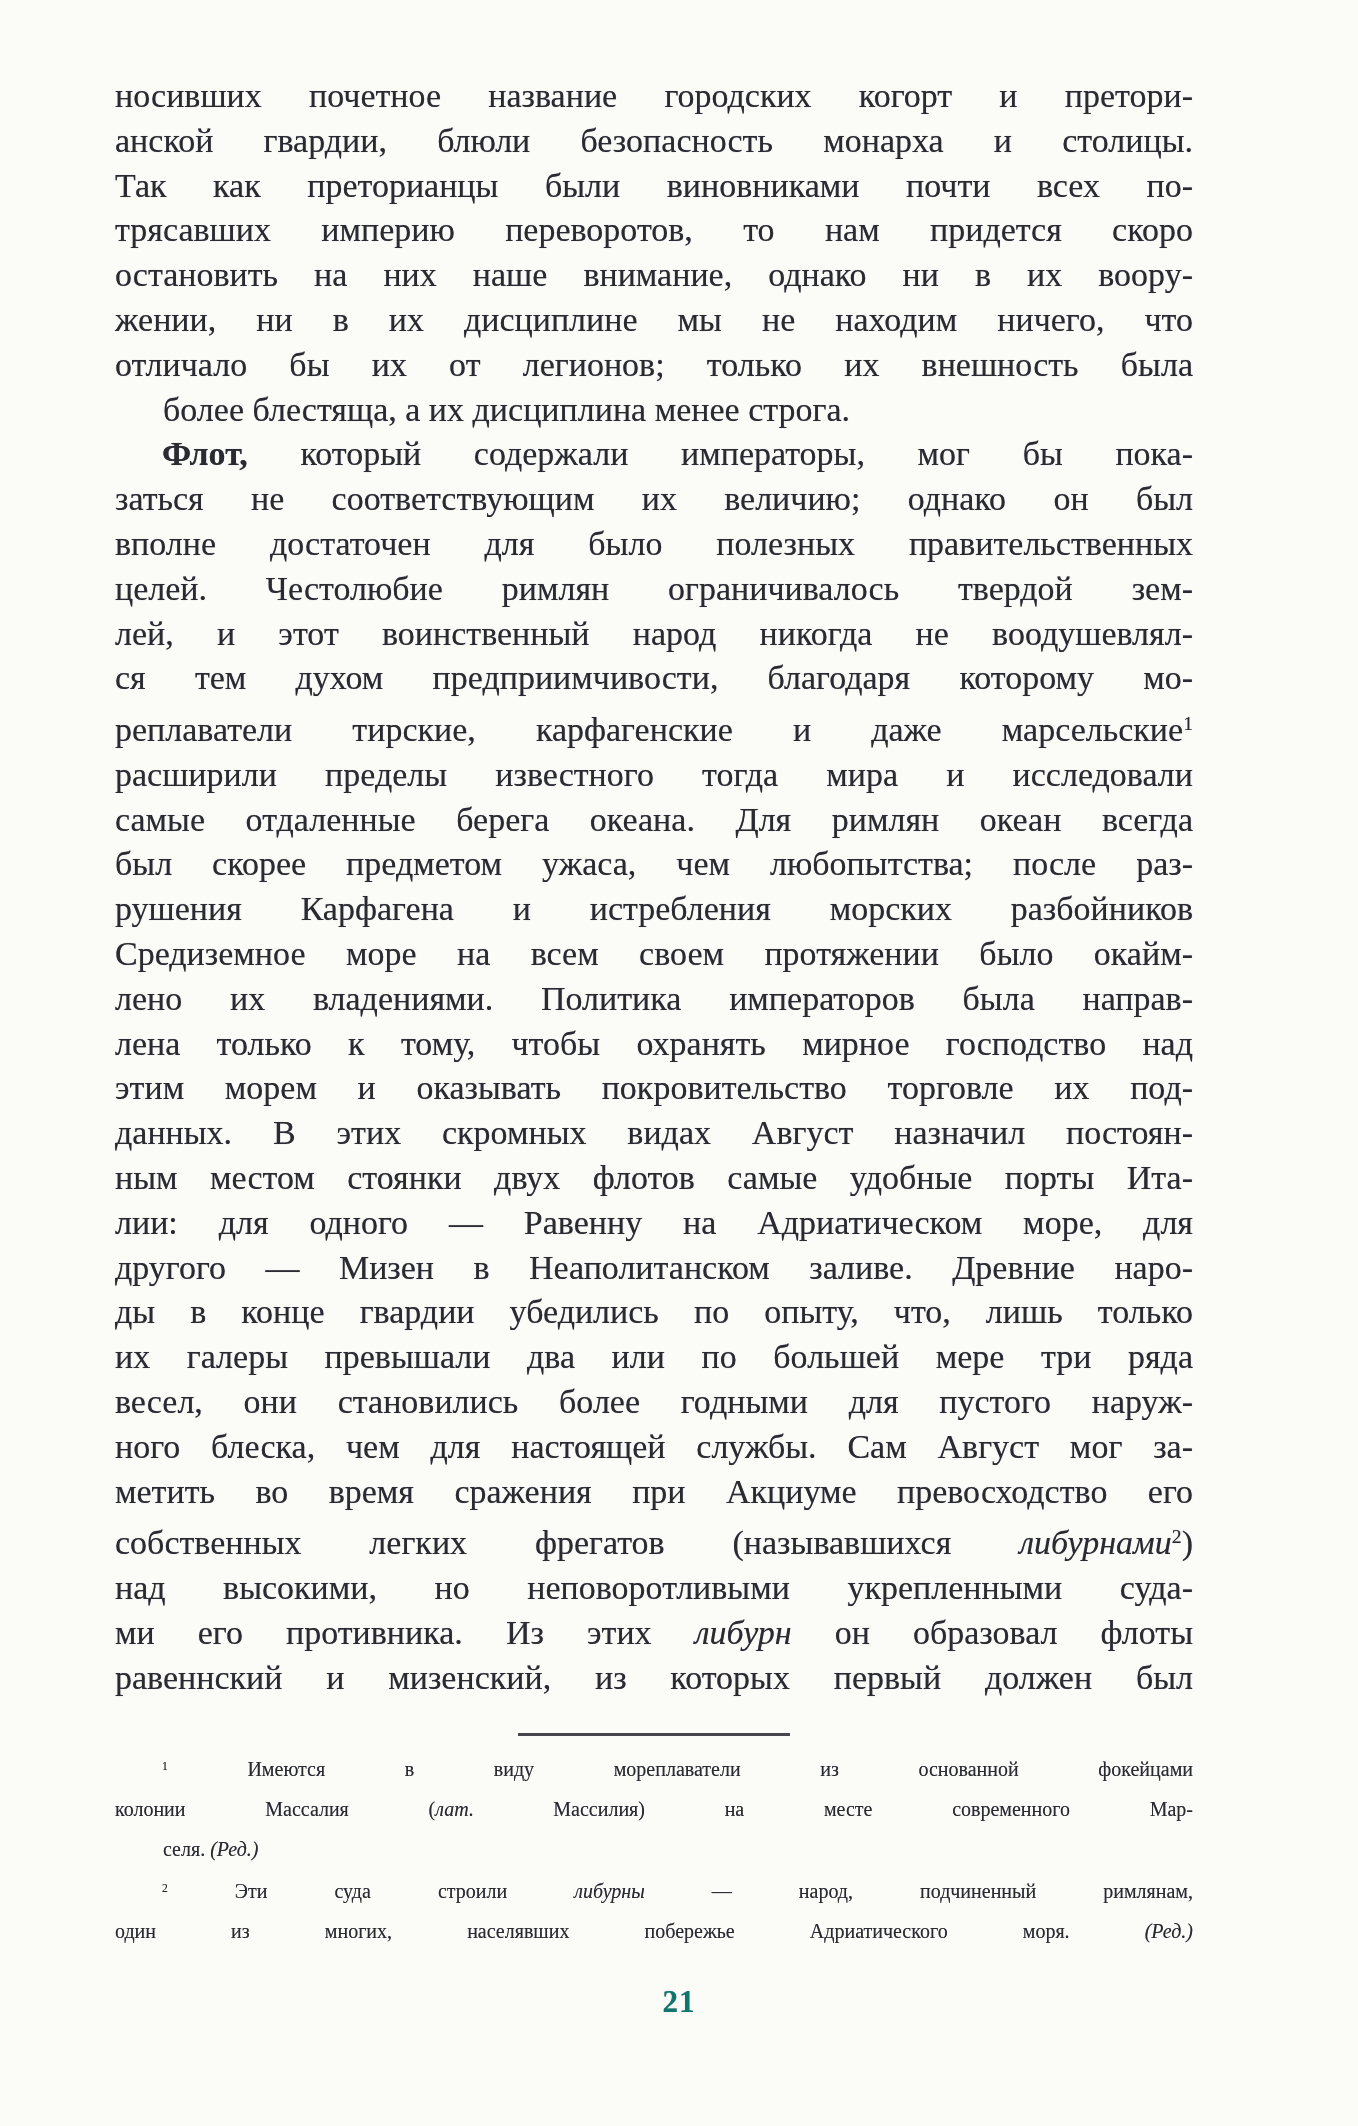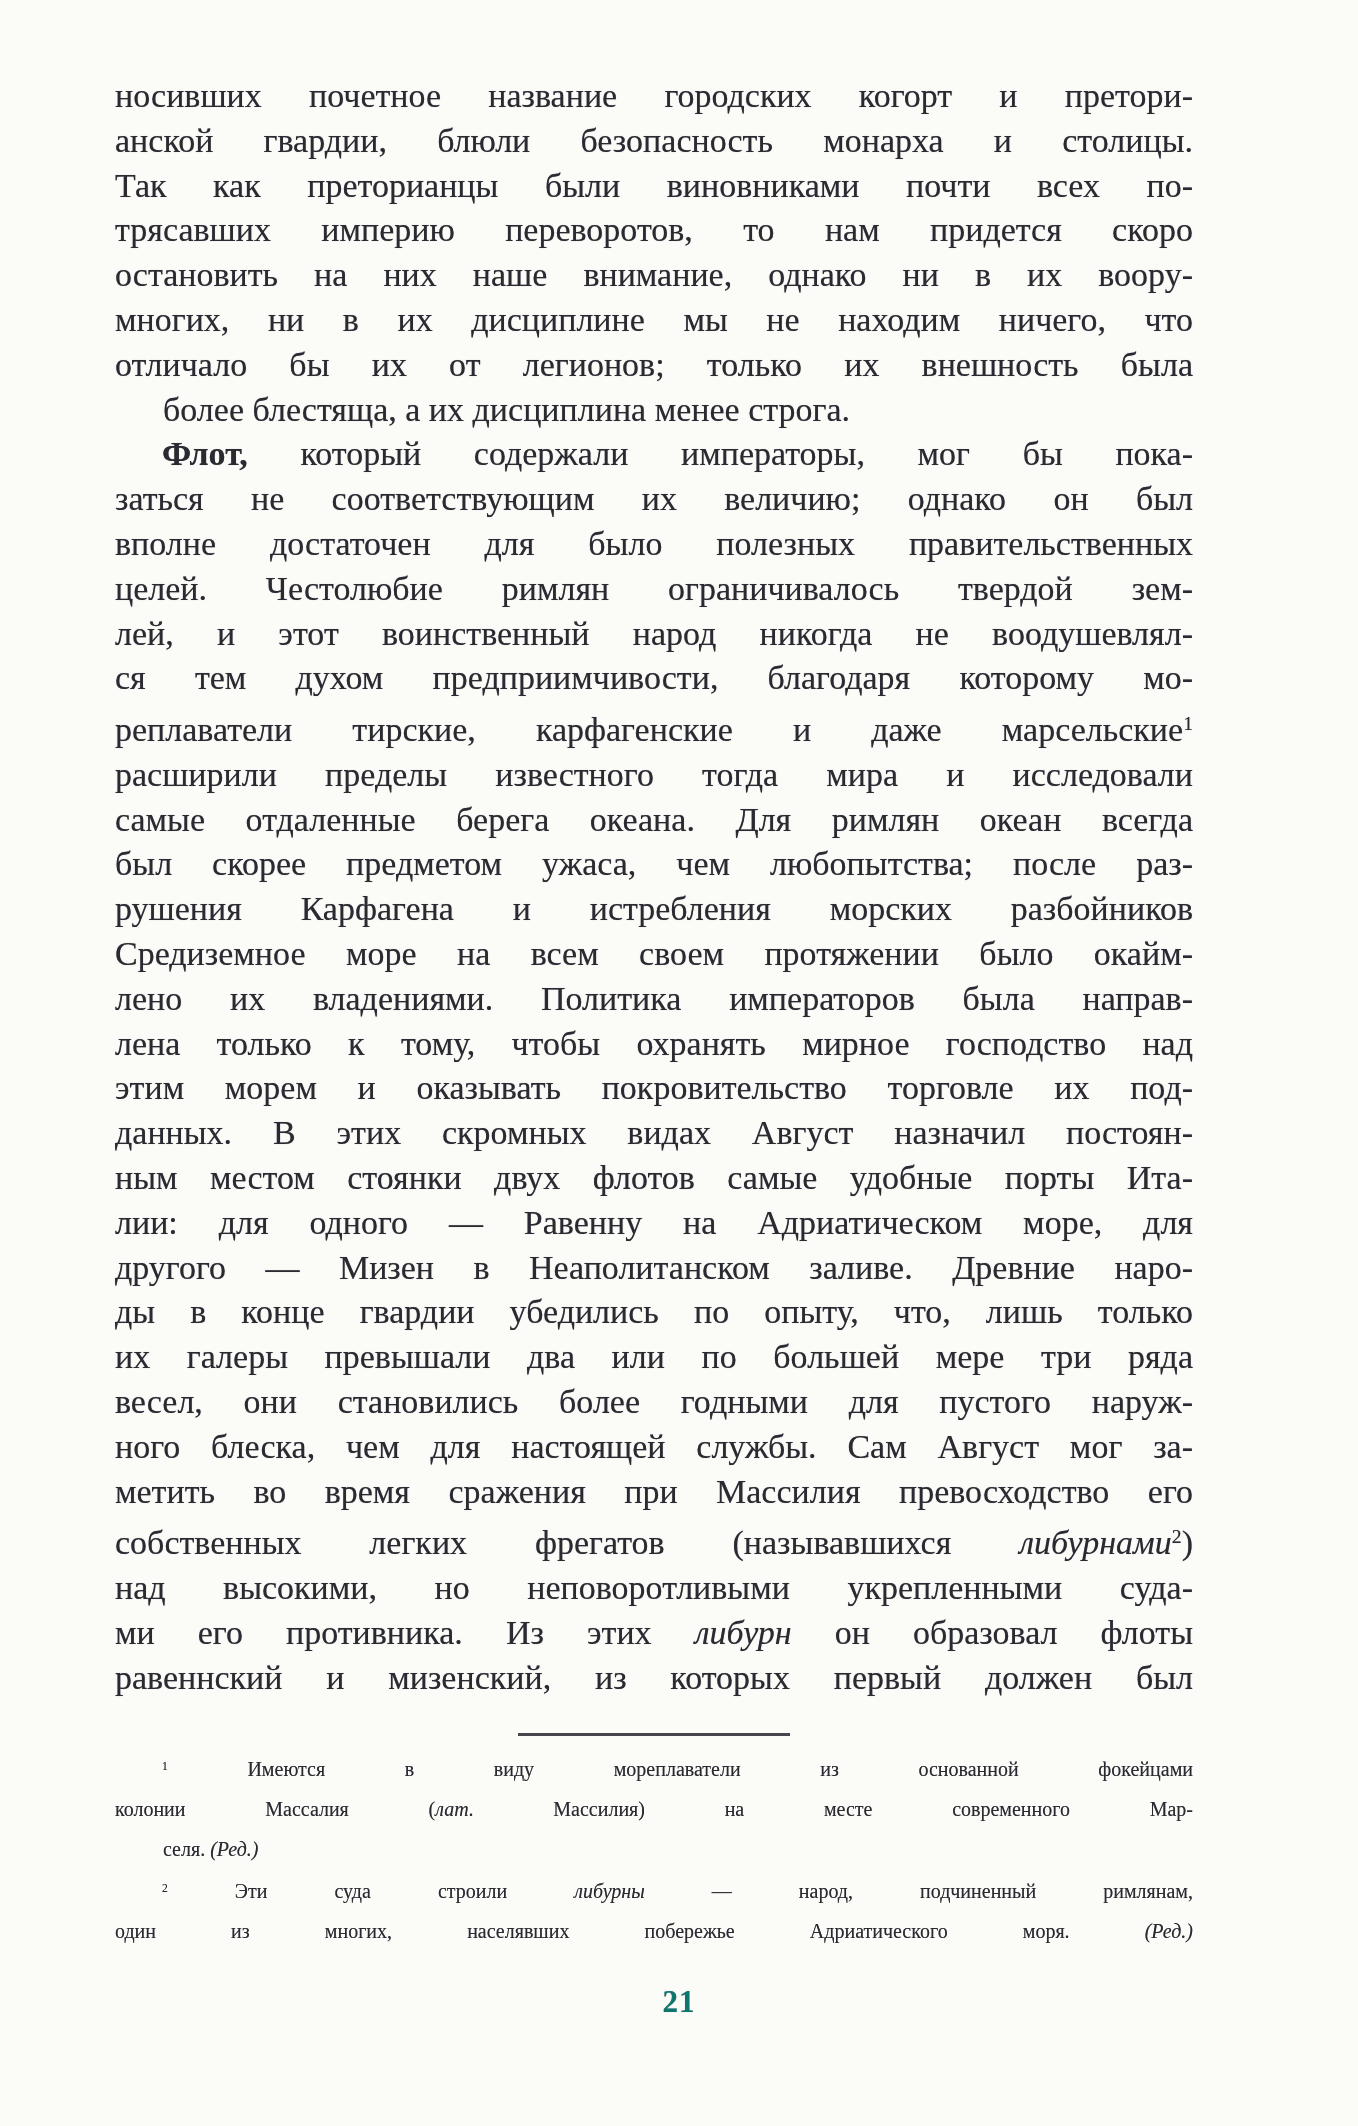--- a/index.html
+++ b/index.html
@@ -66,21 +66,21 @@
 <body>
 
 <div class="page">
   <div class="text-col">
     <div class="main-text">
         <div class="line"><span>носивших почетное название городских когорт и претори-</span></div>
         <div class="line"><span>анской гвардии, блюли безопасность монарха и столицы.</span></div>
         <div class="line"><span>Так как преторианцы были виновниками почти всех по-</span></div>
         <div class="line"><span>трясавших империю переворотов, то нам придется скоро</span></div>
         <div class="line"><span>остановить на них наше внимание, однако ни в их воору-</span></div>
-        <div class="line"><span>многих, ни в их дисциплине мы не находим ничего, что</span></div>
+        <div class="line"><span>жении, ни в их дисциплине мы не находим ничего, что</span></div>
         <div class="line"><span>отличало бы их от легионов; только их внешность была</span></div>
         <div class="line end"><span>более блестяща, а их дисциплина менее строга.</span></div>
         <div class="line indent"><span class="b">Флот,</span><span> который содержали императоры, мог бы пока-</span></div>
         <div class="line"><span>заться не соответствующим их величию; однако он был</span></div>
         <div class="line"><span>вполне достаточен для было полезных правительственных</span></div>
         <div class="line"><span>целей. Честолюбие римлян ограничивалось твердой зем-</span></div>
         <div class="line"><span>лей, и этот воинственный народ никогда не воодушевлял-</span></div>
         <div class="line"><span>ся тем духом предприимчивости, благодаря которому мо-</span></div>
         <div class="line"><span>реплаватели тирские, карфагенские и даже марсельские</span><span class="sup">1</span></div>
         <div class="line"><span>расширили пределы известного тогда мира и исследовали</span></div>
@@ -92,21 +92,21 @@
         <div class="line"><span>лена только к тому, чтобы охранять мирное господство над</span></div>
         <div class="line"><span>этим морем и оказывать покровительство торговле их под-</span></div>
         <div class="line"><span>данных. В этих скромных видах Август назначил постоян-</span></div>
         <div class="line"><span>ным местом стоянки двух флотов самые удобные порты Ита-</span></div>
         <div class="line"><span>лии: для одного — Равенну на Адриатическом море, для</span></div>
         <div class="line"><span>другого — Мизен в Неаполитанском заливе. Древние наро-</span></div>
         <div class="line"><span>ды в конце гвардии убедились по опыту, что, лишь только</span></div>
         <div class="line"><span>их галеры превышали два или по большей мере три ряда</span></div>
         <div class="line"><span>весел, они становились более годными для пустого наруж-</span></div>
         <div class="line"><span>ного блеска, чем для настоящей службы. Сам Август мог за-</span></div>
-        <div class="line"><span>метить во время сражения при Массилия превосходство его</span></div>
+        <div class="line"><span>метить во время сражения при Акциуме превосходство его</span></div>
         <div class="line"><span>собственных легких фрегатов (называвшихся </span><span class="i">либурнами</span><span class="sup">2</span><span>)</span></div>
         <div class="line"><span>над высокими, но неповоротливыми укрепленными суда-</span></div>
         <div class="line"><span>ми его противника. Из этих </span><span class="i">либурн</span><span> он образовал флоты</span></div>
         <div class="line"><span>равеннский и мизенский, из которых первый должен был</span></div>
       </div>
     <hr class="footnote-rule">
     <div class="footnotes">
         <div class="line indent"><span class="sup">1</span><span> Имеются в виду мореплаватели из основанной фокейцами</span></div>
         <div class="line"><span>колонии Массалия (</span><span class="i">лат</span><span>. Массилия) на месте современного Мар-</span></div>
         <div class="line end"><span>селя. </span><span class="i">(Ред.)</span></div>

